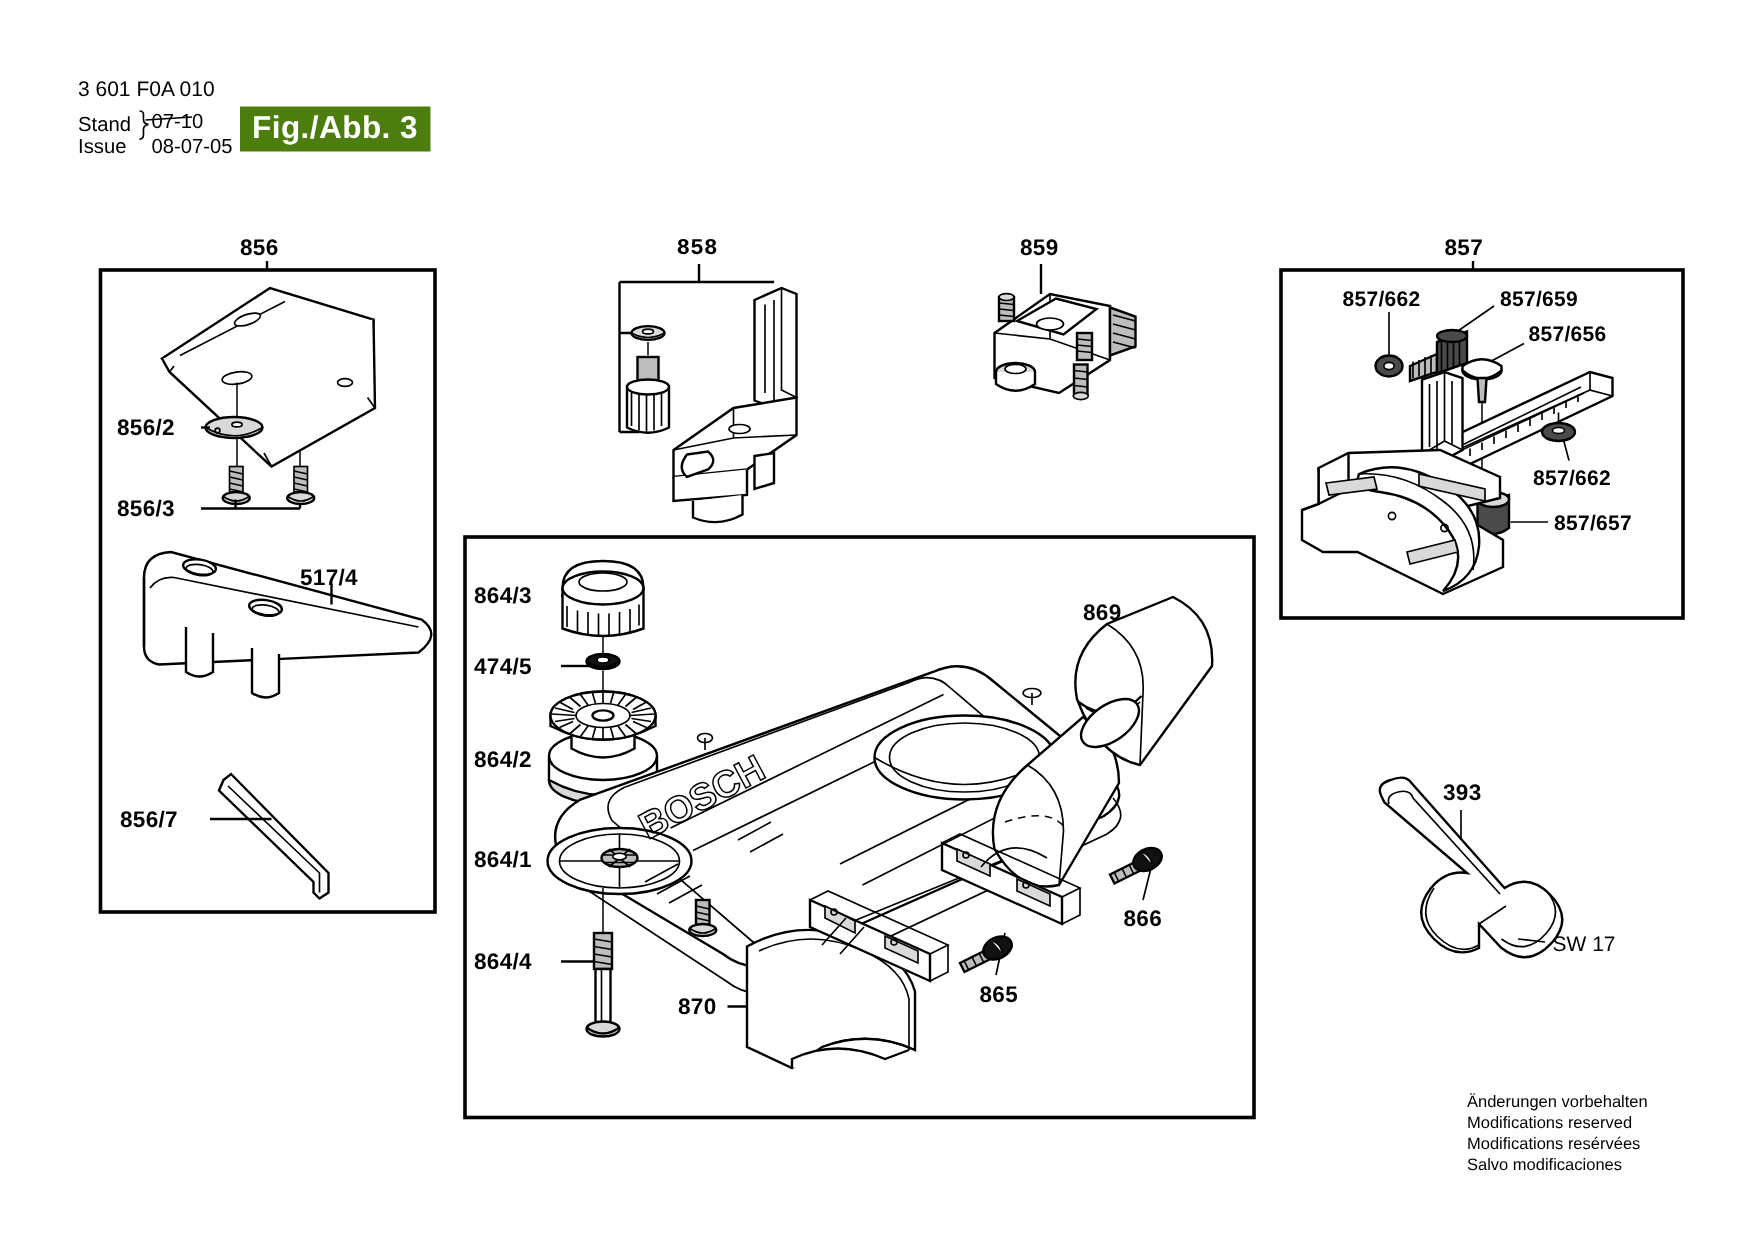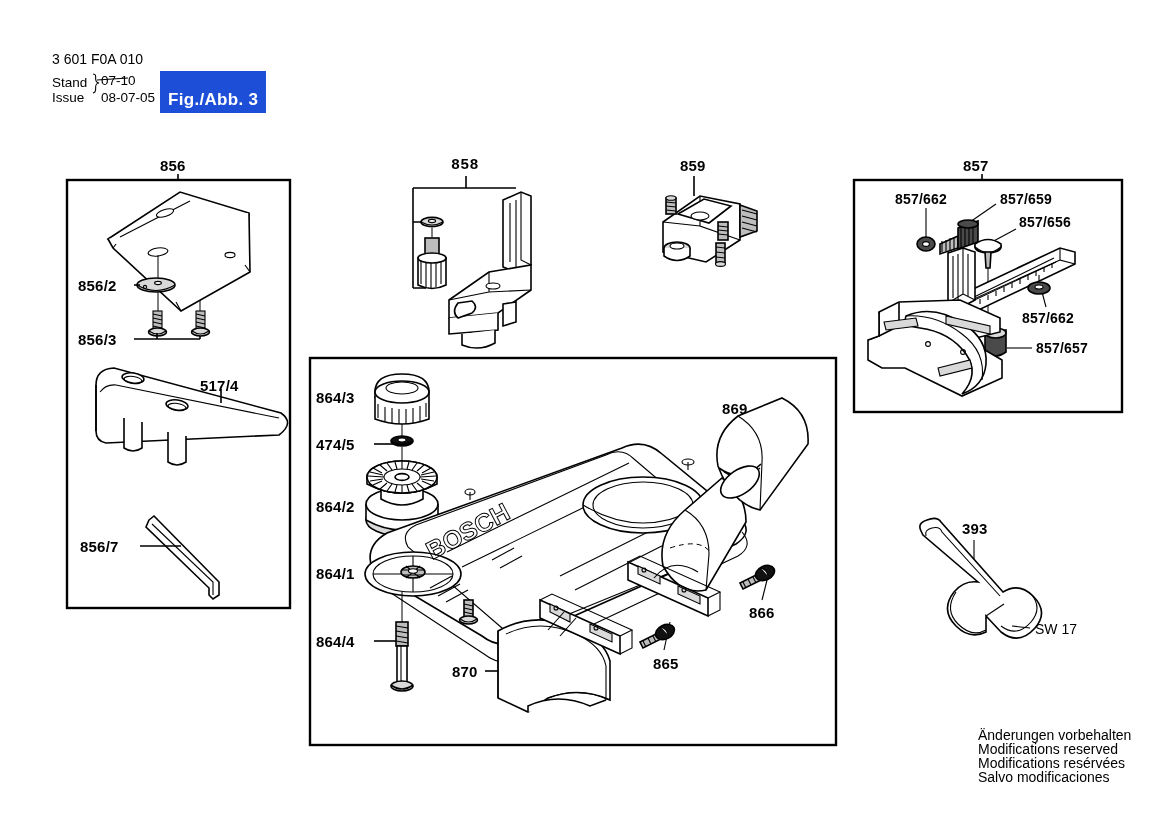--- a/index.html
+++ b/index.html
@@ -9,24 +9,24 @@
     color:#000;
     -webkit-font-smoothing:antialiased;
   }
   #stage{position:absolute;left:0;top:0;width:976px;height:826px;}
   svg.layer{position:absolute;left:0;top:0;width:1169px;height:826px;overflow:visible;}
   .lbl{position:absolute;font-weight:bold;font-size:15px;letter-spacing:0.2px;white-space:nowrap;line-height:1;}
   .lbl.sm{font-size:14px;}
   .plain{position:absolute;font-size:13px;white-space:nowrap;line-height:1;font-weight:normal;}
   .hdr{position:absolute;font-size:13.5px;white-space:nowrap;line-height:1;}
   .figbox{
-    position:absolute;background:#1d4ed8;color:#fff;font-weight:bold;
-    font-size:17px;padding:20px 8px 5px 8px;letter-spacing:0.3px;line-height:1;
+    position:absolute;background:#4d7c0f;color:#fff;font-weight:bold;
+    font-size:21px;padding:4px 8px 5px 8px;letter-spacing:0.3px;line-height:1;
   }
-  .legal{position:absolute;font-size:14px;line-height:13.5px;white-space:nowrap;}
+  .legal{position:absolute;font-size:11px;line-height:13.5px;white-space:nowrap;}
   
   .ln{stroke:#000;fill:none;}
   .w1{stroke-width:1.1;}
   .w15{stroke-width:1.6;}
   .wht{fill:#ffffff;}
   .gry{fill:#d9d9d9;}
   .gry2{fill:#bdbdbd;}
   .drk{fill:#4a4a4a;}
   .blk{fill:#111;}
   .panel{fill:none;stroke:#000;stroke-width:2.4;}

